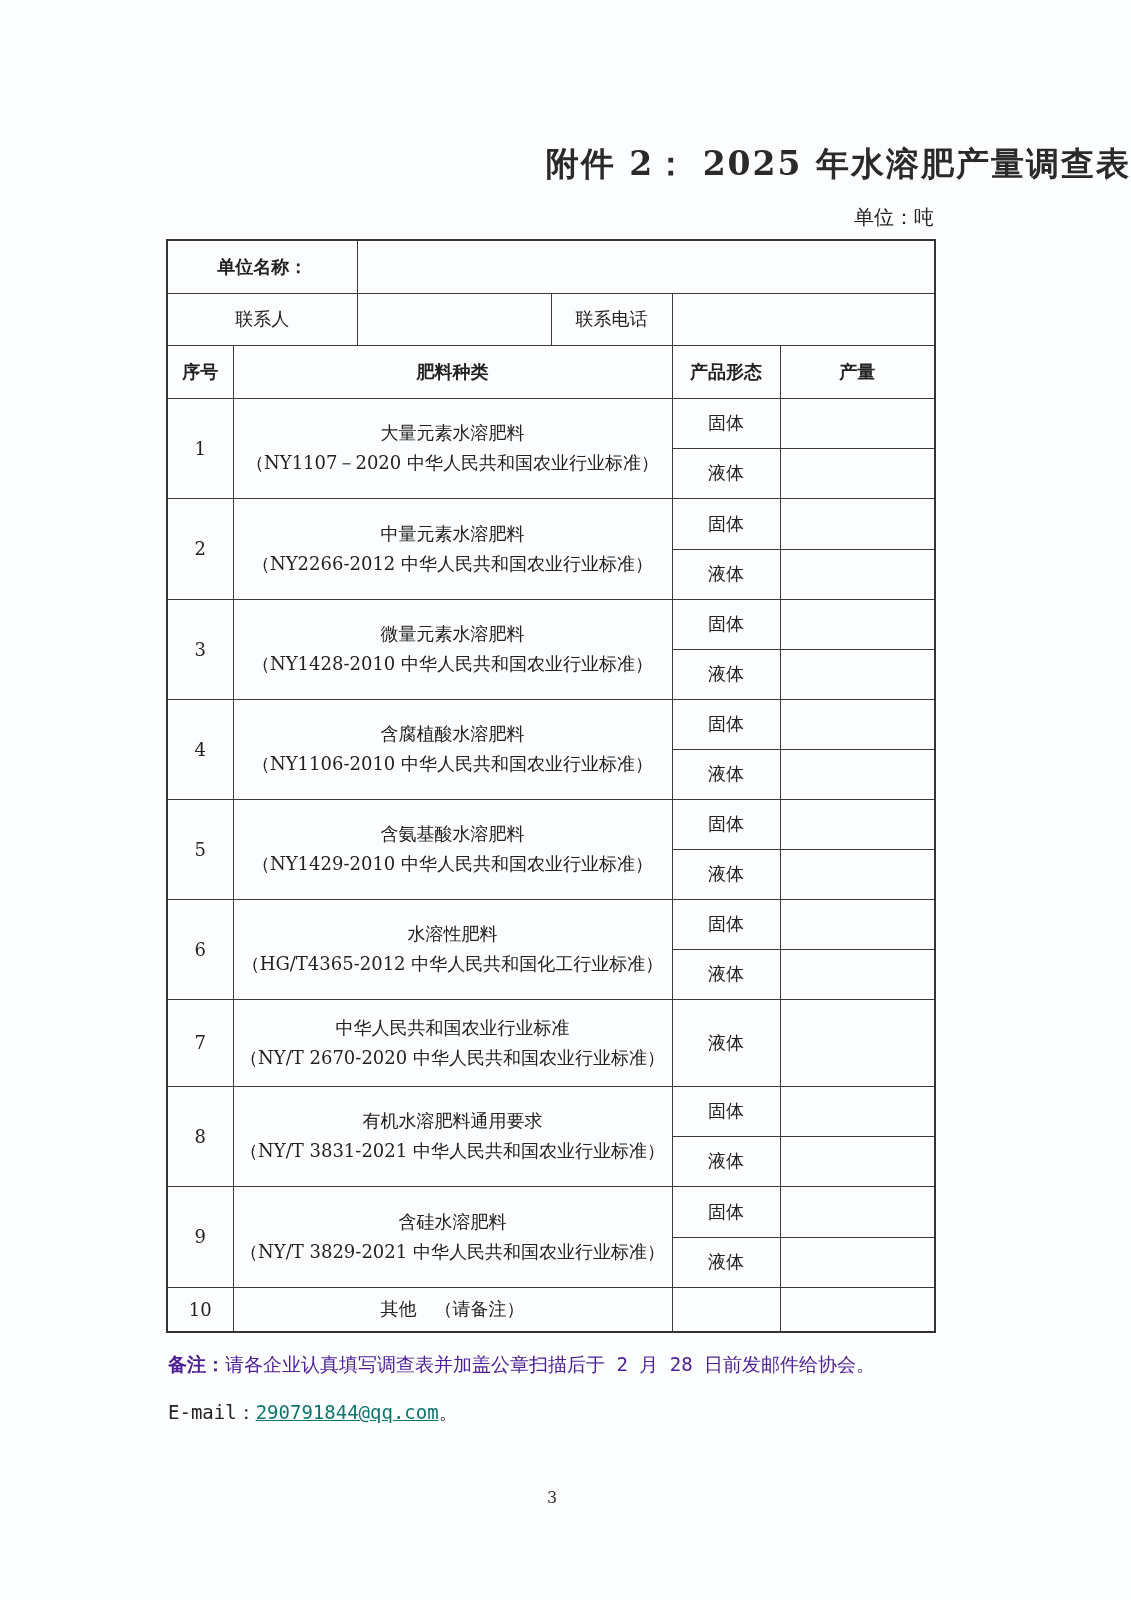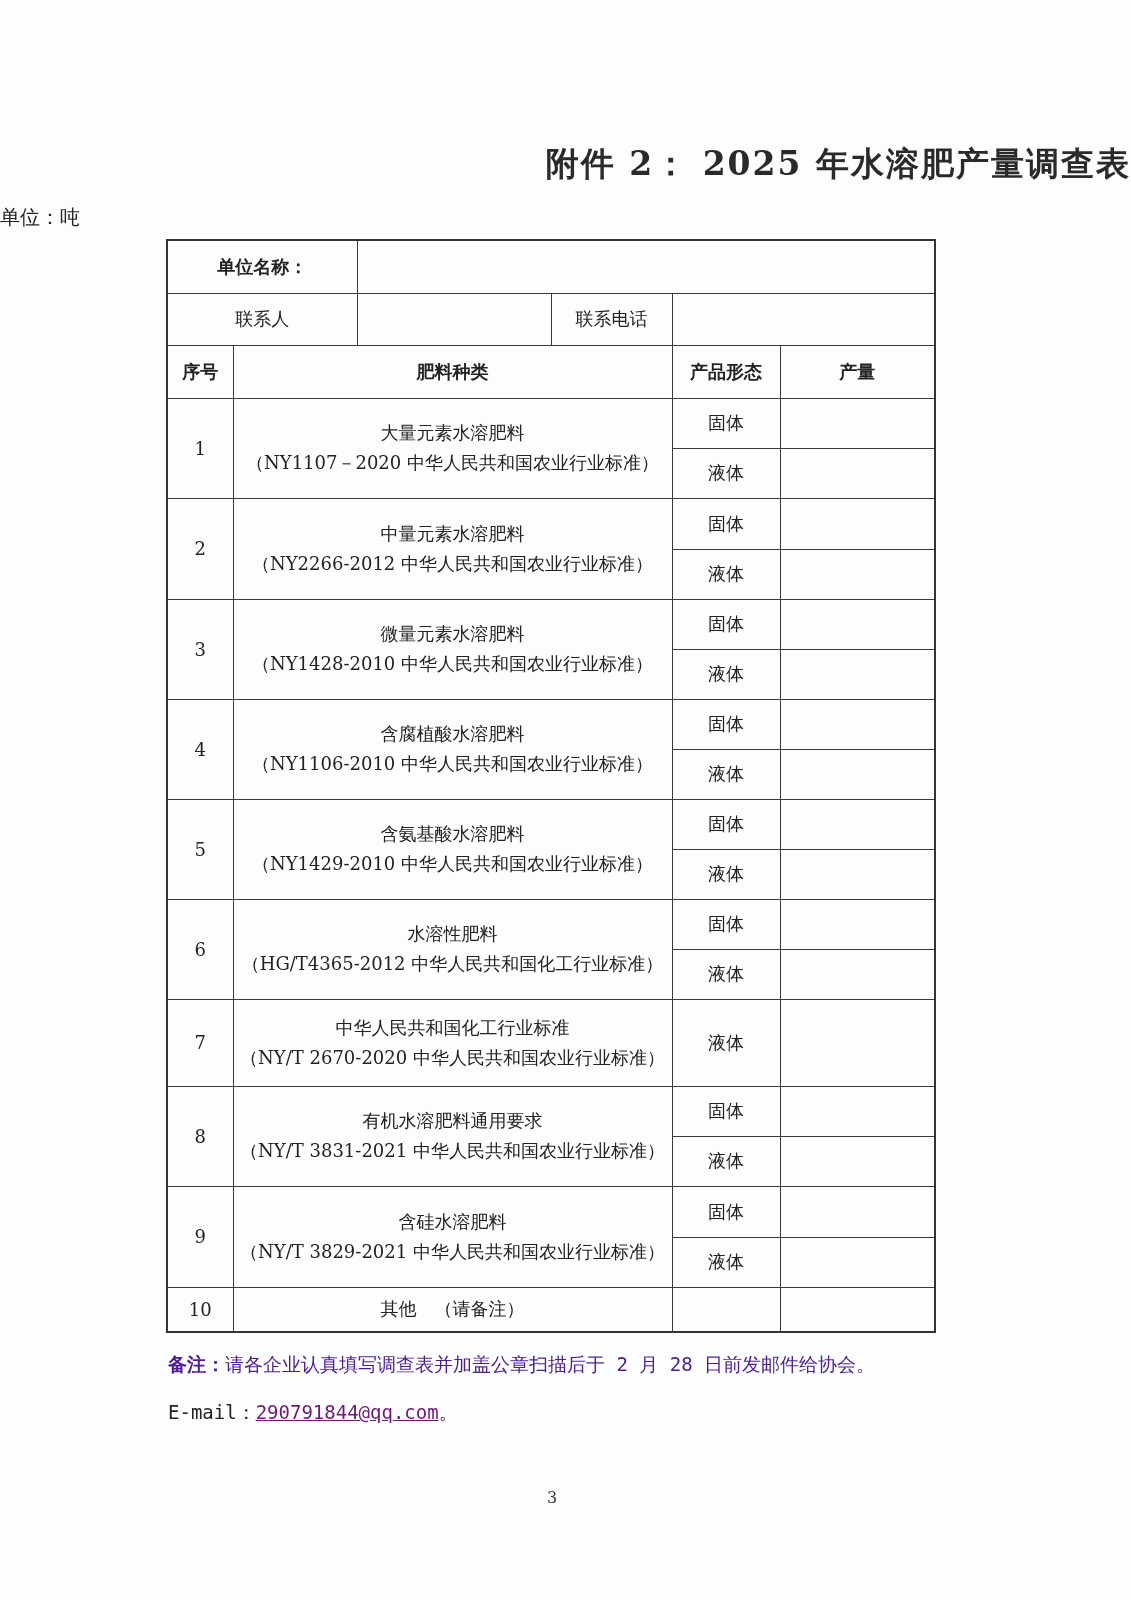--- a/index.html
+++ b/index.html
@@ -5,21 +5,21 @@
   html, body { margin:0; padding:0; }
   body {
     width:1131px; height:1600px; background:#fbfdff; position:relative; overflow:hidden;
     font-family:"DejaVu Serif","Liberation Serif",serif; color:#222;
   }
   .title {
     position:absolute; left:0; width:1131px; top:142px; text-align:right;
     font-size:33px; font-weight:bold; letter-spacing:2px; color:#2a2a2a;
     padding-left:10px; box-sizing:border-box;
   }
-  .unit-wrap { position:absolute; left:0; top:204px; width:934px; font-size:20px; }
+  .unit-wrap { position:absolute; left:0; top:204px; width:934px; text-align:right; font-size:20px; }
   table.survey {
     position:absolute; left:166px; top:239px; width:768px;
     border-collapse:collapse; table-layout:fixed;
     font-size:18px;
   }
   table.survey td {
     border:1.5px solid #3a3a3a; text-align:center; vertical-align:middle; padding:0;
     font-family:"DejaVu Serif","Liberation Serif",serif;
   }
   table.survey { border:2.5px solid #333; }
@@ -29,21 +29,21 @@
   .cat-std { display:block; line-height:30px; }
   .note {
     position:absolute; left:168px; top:1352px; font-size:19px; color:#4c1d95;
     font-family:"DejaVu Sans Mono","Liberation Mono",monospace; white-space:nowrap;
   }
   .note .label { font-weight:bold; font-family:"DejaVu Sans","Liberation Sans",sans-serif; }
   .email-line {
     position:absolute; left:168px; top:1400px; font-size:19px; color:#222;
     font-family:"DejaVu Sans Mono","Liberation Mono",monospace; white-space:nowrap;
   }
-  .email-line a { color:#701a75; text-decoration:underline; }
+  .email-line a { color:#0f766e; text-decoration:underline; }
   .page-num {
     position:absolute; left:0; width:1104px; text-align:center; top:1488px; font-size:16px; color:#333;
   }
 </style>
 </head>
 <body>
 
 <div class="title">附件 2：  2025 年水溶肥产量调查表</div>
 <div class="unit-wrap">单位：吨</div>
 
@@ -154,21 +154,21 @@
       <td></td>
     </tr>
     <tr style="height:50px">
       <td class="sans">液体</td>
       <td></td>
     </tr>
 
     <tr style="height:87px">
       <td>7</td>
       <td colspan="3">
-        <span class="cat-name">中华人民共和国化工行业标准</span>
+        <span class="cat-name">中华人民共和国农业行业标准</span>
         <span class="cat-std">（NY/T 2670-2020 中华人民共和国农业行业标准）</span>
       </td>
       <td class="sans">液体</td>
       <td></td>
     </tr>
 
     <tr style="height:50px">
       <td rowspan="2">8</td>
       <td rowspan="2" colspan="3">
         <span class="cat-name">有机水溶肥料通用要求</span>

